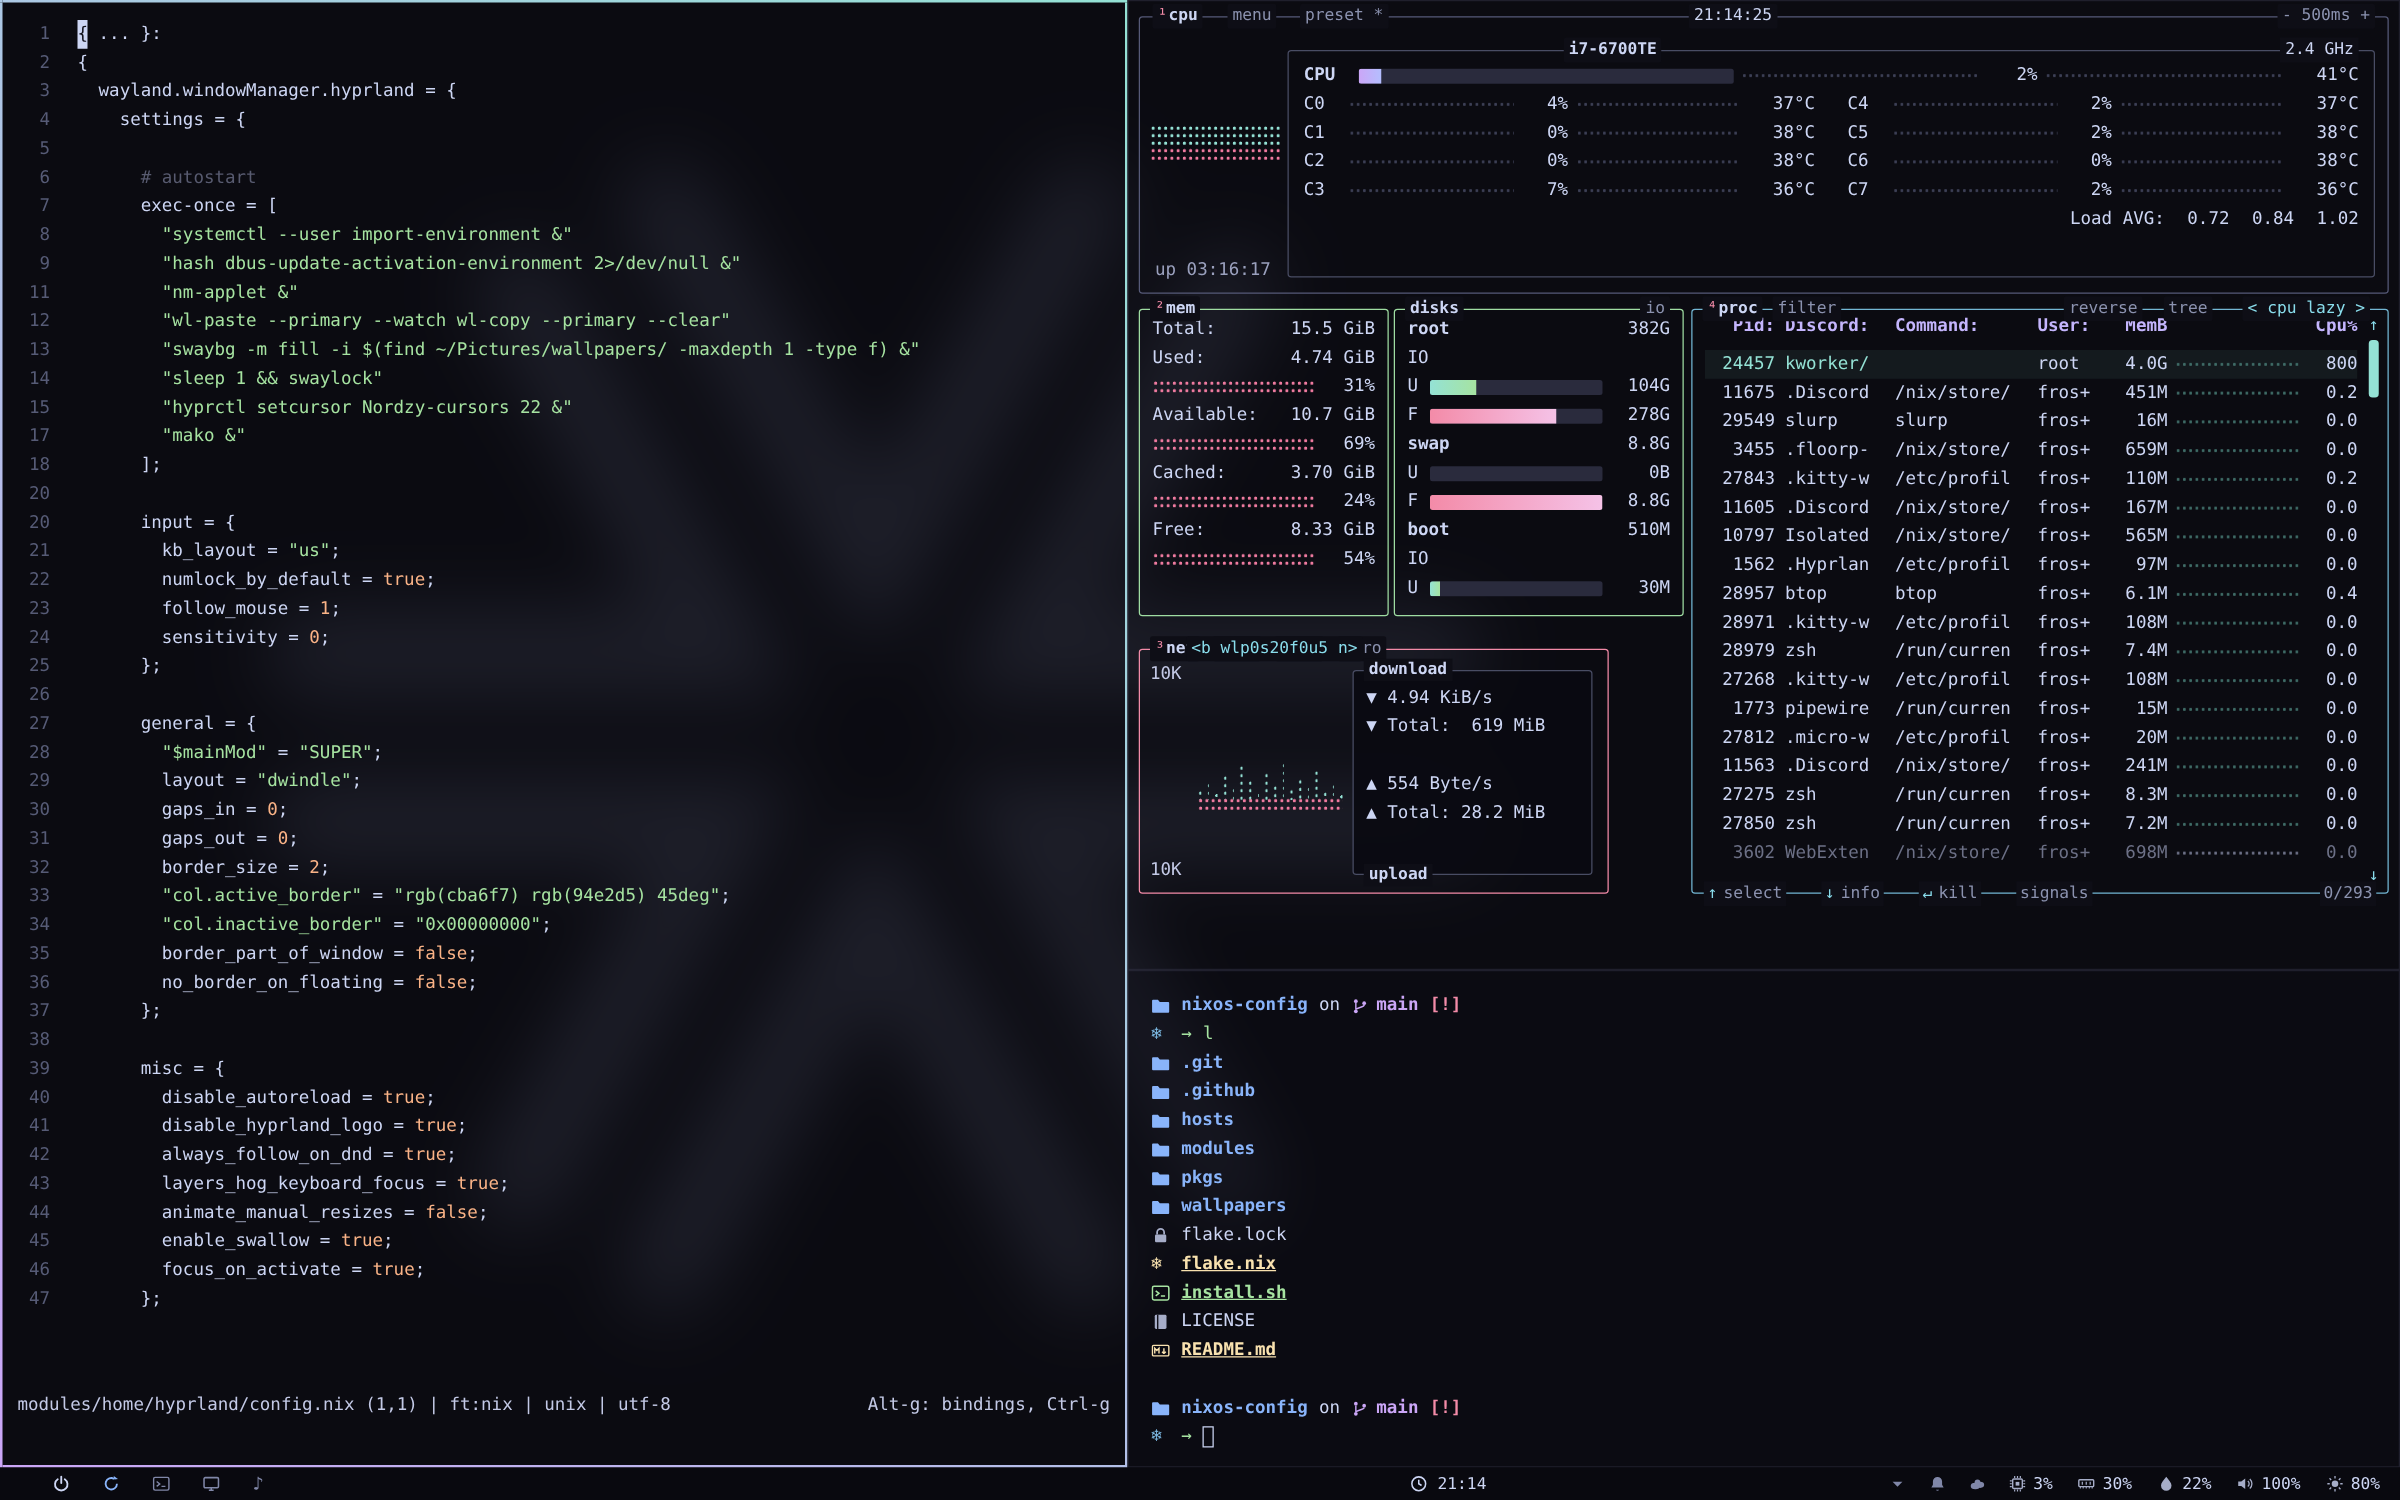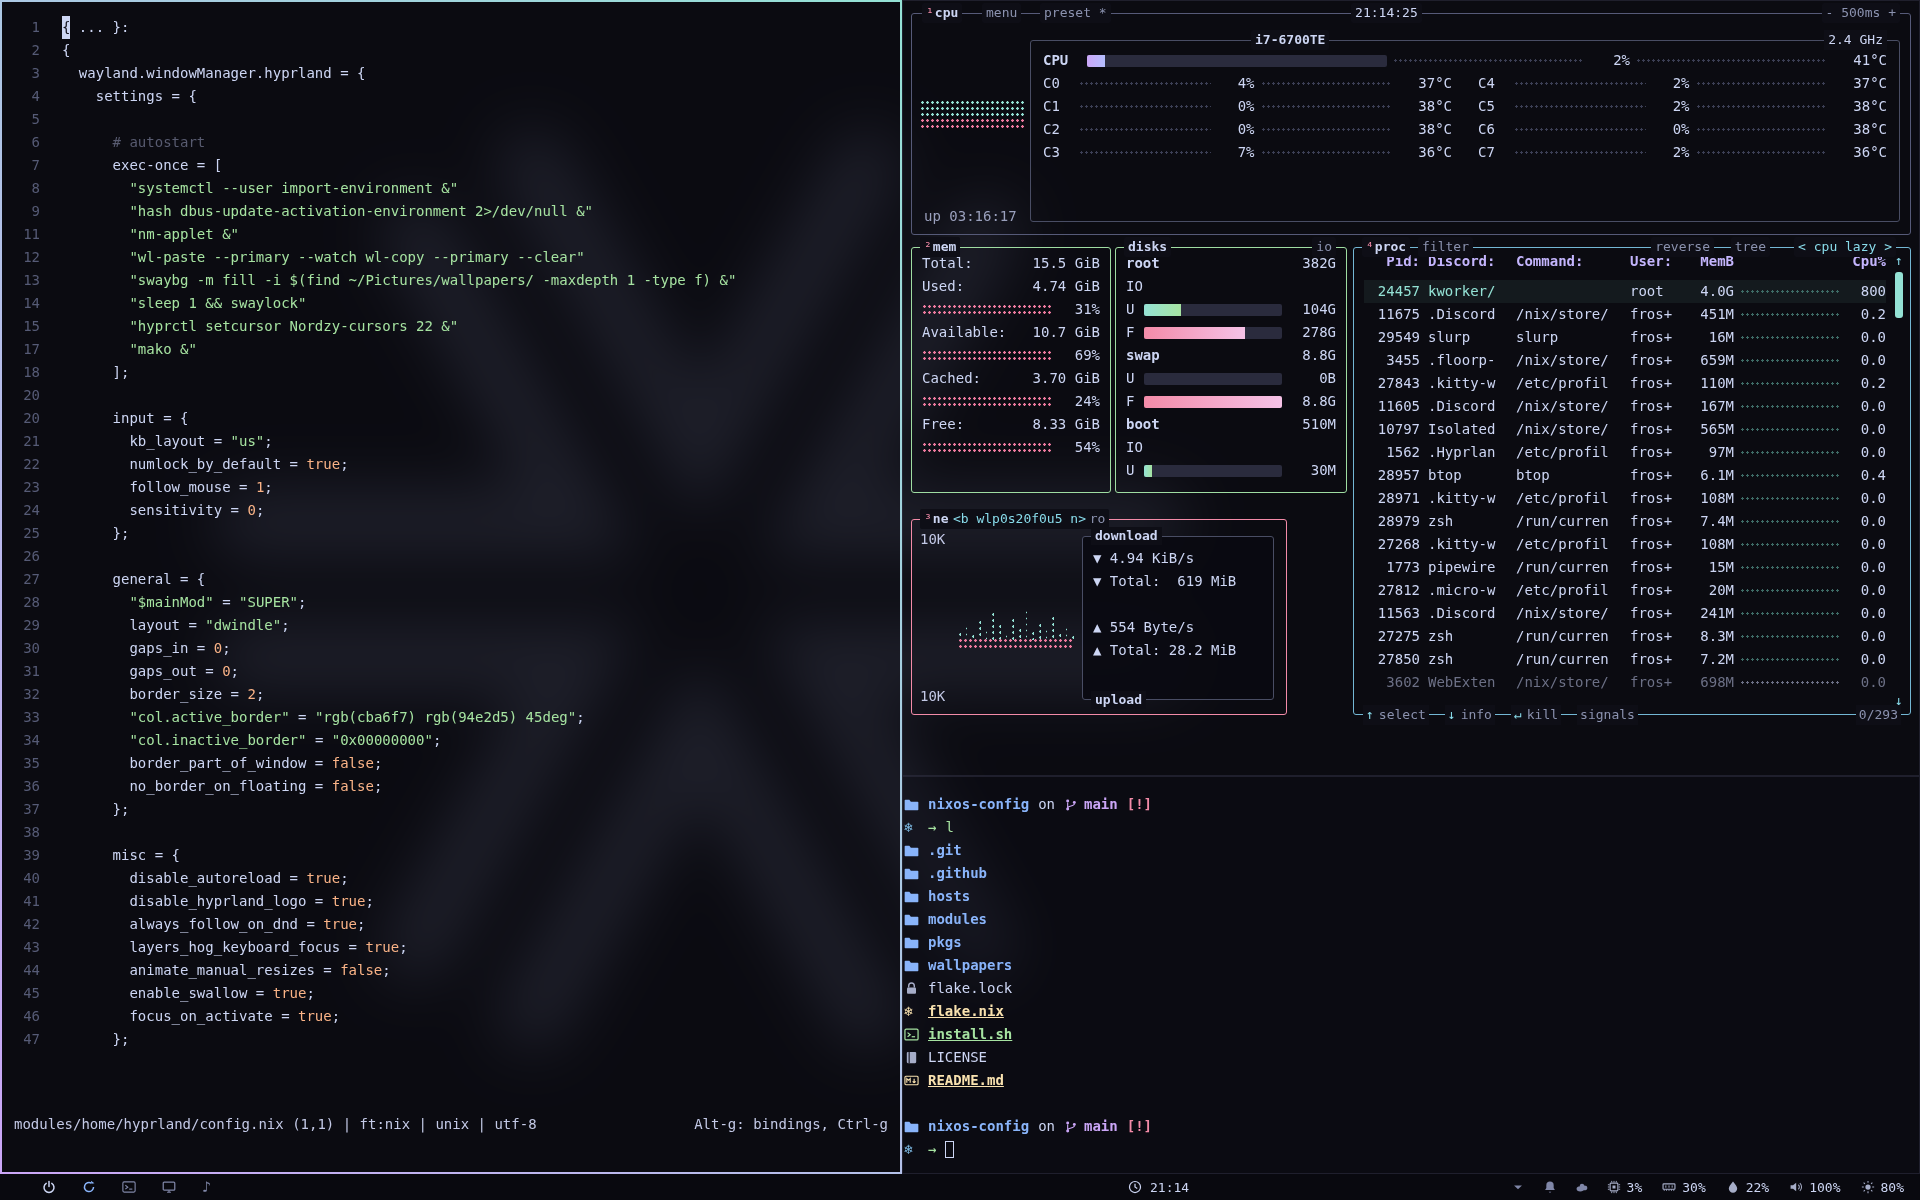--- a/index.html
+++ b/index.html
@@ -100,28 +100,28 @@
   .pgr{flex:1;margin:0 6px;height:100%;color:#3e6b66}
   .pc-cpu{width:40px;text-align:right}
   .prow.sel{background:rgba(148,226,213,.07)}
   .prow.sel .pc-pid,.prow.sel .pc-prog{color:#94e2d5}
   .prow.dim span{color:#6c7086}
   .pscrollbar{position:absolute;right:3px;top:4px;bottom:4px;width:16px;display:flex;flex-direction:column;align-items:center}
   .sb-up,.sb-down{color:#89dceb;font-size:13px;line-height:18px}
   .sb-thumb{width:8px;height:46px;background:#94e2d5;border-radius:3px;margin-top:2px}
   .sb-down{margin-top:auto}
   .proc-footer{position:absolute;left:450px;top:704px;width:558px;display:flex;align-items:center;padding:0 10px;font-size:13px;color:#8b92af;line-height:20px}
-  #proc-footer-items{display:flex;gap:16px}
+  #proc-footer-items{display:flex;gap:28px}
   .fitem{background:#0e0e16;padding:0 3px}
   .fkey{color:#89dceb;margin-right:5px}
   .flab{color:#8b92af}
   .fcount{margin-left:auto;background:#0e0e16;padding:0 3px}
 
   
-  .term-body{padding:16px 1px;position:relative}
+  .term-body{padding:16px 18px;position:relative}
   .trow{display:flex;align-items:center;height:23px;white-space:pre}
   .ticon{width:24px;display:inline-flex;align-items:center}
   .ticon svg{width:15px;height:15px}
   .st-dir{color:#89b4fa;font-weight:bold}
   .ticon.st-file{color:#a6adc8}
   .tname.st-file{color:#cdd6f4}
   .st-nix{color:#f9e2af}
   .st-sh{color:#a6e3a1}
   .st-md{color:#f9e2af}
   .tname.st-nix,.tname.st-sh,.tname.st-md{text-decoration:underline;font-weight:bold}
@@ -307,20 +307,26 @@
               </span>
               <span class="corehalf">
                 <span class="clab">C7</span>
                 <span class="leader"></span>
                 <span class="cpct">2%</span>
                 <span class="leader"></span>
                 <span class="ctemp">36°C</span>
               </span>
             </div>
           </div>
+        <div class="loadrow">
+          <span class="ll">Load AVG:</span>
+          <span class="lv">0.72</span>
+          <span class="lv">0.84</span>
+          <span class="lv">1.02</span>
+        </div>
       </div>
       <span class="upchip">up 03:16:17</span>
     </div>
 
     <div class="bbox mem-box">
       <span class="chip" style="left:8px"><span class="num">²</span><span class="t">mem</span></span>
       <div class="mem-body">
         <div class="memrow">
           <span>Total:</span>
           <span class="mval">15.5 GiB</span>

